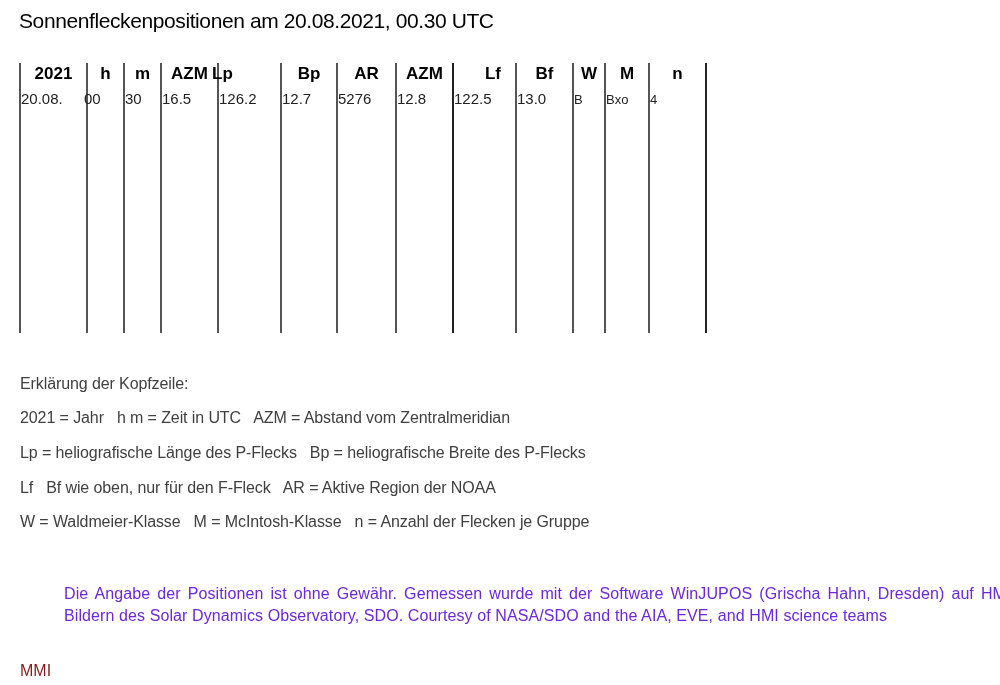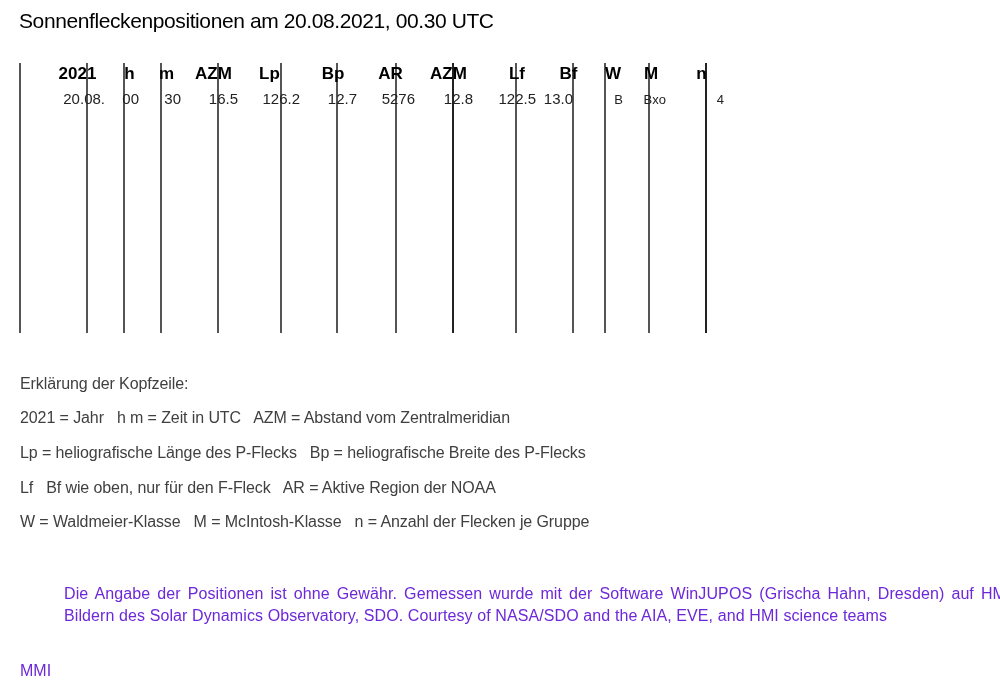--- a/index.html
+++ b/index.html
@@ -10,33 +10,33 @@
   .title {
     position: absolute; left: 19px; top: 9px;
     font-size: 21px; font-weight: normal; letter-spacing: -0.4px; color: #000;
   }
   .table-wrap { position: absolute; left: 0; top: 0; width: 1000px; height: 340px; }
   .vline {
     position: absolute; top: 63px; height: 270px; width: 2px; background: #555;
   }
   .vline.dark { background: #222; }
   .cell {
-    position: absolute; font-size: 15px; white-space: nowrap; color: #222; margin-left: 24px;
+    position: absolute; font-size: 15px; white-space: nowrap; color: #222;
   }
   .hdr { top: 64px; font-weight: bold; font-size: 17px; color: #000; text-align: center; }
-  .val { top: 90px; text-align: right; }
+  .val { top: 90px; text-align: left; }
   .val.small { font-size: 13px; top: 92px; }
 
   .legend { position: absolute; left: 20px; font-size: 16px; color: #404040; white-space: pre; letter-spacing: -0.1px; }
   .disclaimer {
     position: absolute; left: 32px; top: 583px; width: 961px;
     font-size: 16px; line-height: 22px; text-align: justify; color: #6d28d9;
     text-align-last: left; letter-spacing: 0.1px; margin-left: 32px;
   }
-  .sig { position: absolute; left: 20px; top: 662px; font-size: 16px; color: #6d28d9; }
+  .sig { position: absolute; left: 20px; top: 662px; font-size: 16px; color: #7f1d1d; }
 </style>
 </head>
 <body>
 
 <div class="title">Sonnenfleckenpositionen am 20.08.2021, 00.30 UTC</div>
 
 <div class="table-wrap">
 
   <div class="vline" style="left:19px"></div>
   <div class="vline" style="left:86px"></div>
@@ -50,40 +50,40 @@
   <div class="vline" style="left:515px"></div>
   <div class="vline" style="left:572px"></div>
   <div class="vline" style="left:604px"></div>
   <div class="vline" style="left:648px"></div>
   <div class="vline dark" style="left:705px"></div>
 
   <div class="cell hdr" style="left:21px;width:65px">2021</div>
   <div class="cell hdr" style="left:88px;width:35px">h</div>
   <div class="cell hdr" style="left:125px;width:35px">m</div>
   <div class="cell hdr" style="left:162px;width:55px">AZM</div>
-  <div class="cell hdr" style="left:226px;width:39px">Lp</div>
+  <div class="cell hdr" style="left:203px;width:39px">Lp</div>
   <div class="cell hdr" style="left:282px;width:54px">Bp</div>
   <div class="cell hdr" style="left:338px;width:57px">AR</div>
   <div class="cell hdr" style="left:397px;width:55px">AZM</div>
   <div class="cell hdr" style="left:454px;width:78px">Lf</div>
   <div class="cell hdr" style="left:517px;width:55px">Bf</div>
   <div class="cell hdr" style="left:574px;width:30px">W</div>
   <div class="cell hdr" style="left:606px;width:42px">M</div>
   <div class="cell hdr" style="left:650px;width:55px">n</div>
 
   <div class="cell val" style="left:21px;width:60px">20.08.</div>
   <div class="cell val" style="left:84px;width:31px">00</div>
   <div class="cell val" style="left:125px;width:32px">30</div>
   <div class="cell val" style="left:162px;width:52px">16.5</div>
   <div class="cell val" style="left:219px;width:57px">126.2</div>
   <div class="cell val" style="left:282px;width:51px">12.7</div>
   <div class="cell val" style="left:338px;width:53px">5276</div>
   <div class="cell val" style="left:397px;width:52px">12.8</div>
   <div class="cell val" style="left:454px;width:58px">122.5</div>
-  <div class="cell val" style="left:497px;width:52px">13.0</div>
+  <div class="cell val" style="left:517px;width:52px">13.0</div>
   <div class="cell val small" style="left:574px;width:25px">B</div>
   <div class="cell val small" style="left:606px;width:36px">Bxo</div>
   <div class="cell val small" style="left:650px;width:50px">4</div>
 </div>
 
 <div class="legend" style="top:375px">Erklärung der Kopfzeile:</div>
 <div class="legend" style="top:409px">2021 = Jahr   h m = Zeit in UTC   AZM = Abstand vom Zentralmeridian</div>
 <div class="legend" style="top:444px">Lp = heliografische Länge des P-Flecks   Bp = heliografische Breite des P-Flecks</div>
 <div class="legend" style="top:479px">Lf   Bf wie oben, nur für den F-Fleck   AR = Aktive Region der NOAA</div>
 <div class="legend" style="top:513px">W = Waldmeier-Klasse   M = McIntosh-Klasse   n = Anzahl der Flecken je Gruppe</div>

